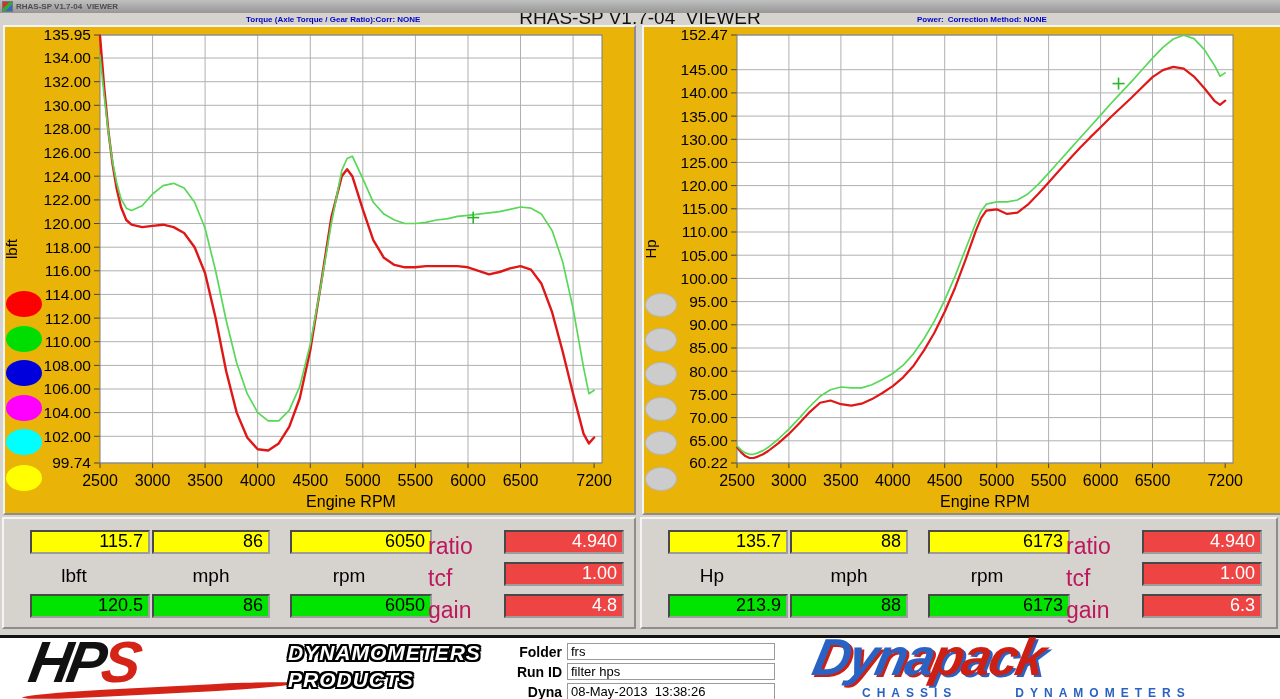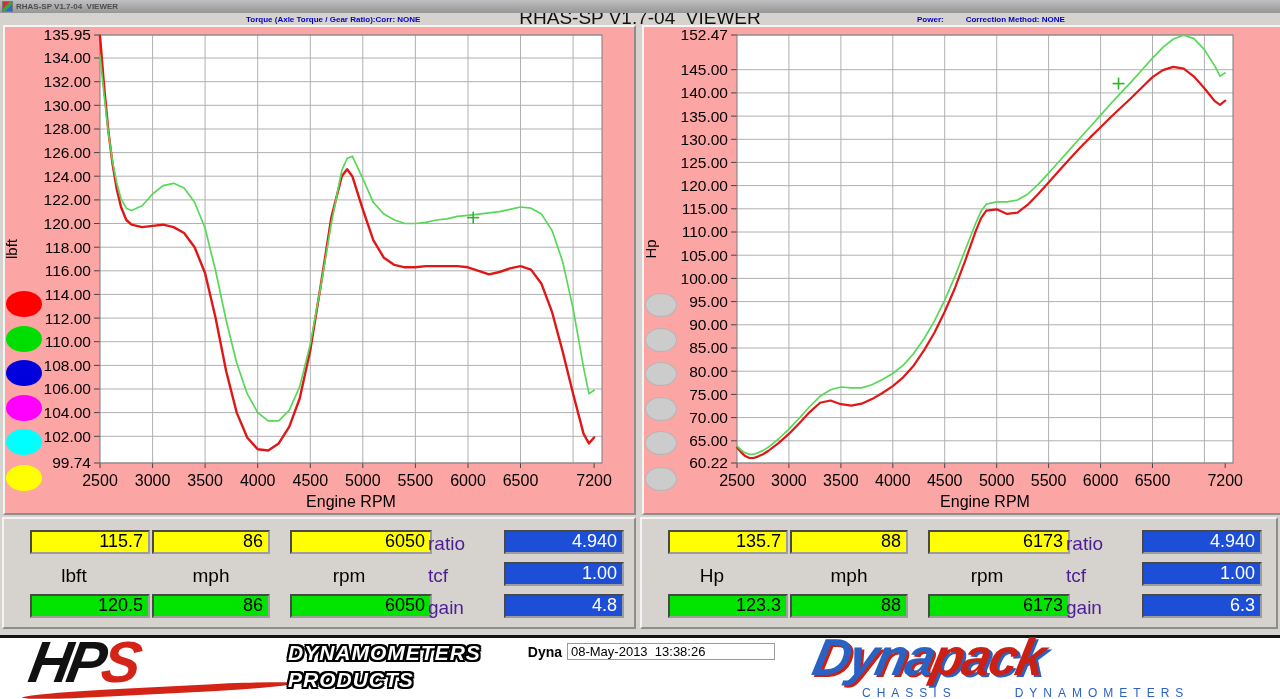--- a/index.html
+++ b/index.html
@@ -11,48 +11,48 @@
     background:linear-gradient(#c0c0c0,#969696);display:flex;align-items:center;gap:3px;
     padding-left:2px;box-sizing:border-box;z-index:5}
   .ticon{width:9px;height:9px;flex:0 0 9px;
     background:linear-gradient(135deg,#c33 0 35%,#3a3 35% 65%,#36c 65%);border:1px solid #777}
   .ttext{font-size:8px;font-weight:bold;color:#4d4d4d;white-space:pre}
   .main-title{position:absolute;top:7px;left:0;width:100%;text-align:center;
     font-size:19px;color:#101010;white-space:pre;z-index:0}
   .hdr-blue{position:absolute;top:15px;font-size:8px;font-weight:bold;color:#0000cc;
     z-index:4;white-space:pre;display:flex}
   #hdr-torque{left:246px;}
-  #hdr-power{left:917px;gap:22px}
+  #hdr-power{left:917px;gap:4px}
 
   
-  .chart-panel{position:absolute;top:25px;height:490px;background:#fca5a5;z-index:1;
+  .chart-panel{position:absolute;top:25px;height:490px;background:#eab308;z-index:1;
     border:2px solid;border-color:#f4f4f4 #8d8d8d #8d8d8d #f4f4f4;box-sizing:border-box}
   #panel-torque{left:3px;width:633px}
   #panel-power{left:642px;width:766px}
   svg.chart{position:absolute;left:0;top:0}
   svg.chart text{font-family:"Liberation Sans",sans-serif}
   .channel-btn{position:absolute;border-radius:50%;z-index:2}
   .channel-btn.gray{border:1px solid #b5b5b5}
 
   
   .readout{position:absolute;top:517px;height:112px;background:#d6d3ce;
     border:2px solid;border-color:#f4f4f4 #8d8d8d #8d8d8d #f4f4f4;box-sizing:border-box}
   #readout-torque{left:2px;width:634px}
   #readout-power{left:640px;width:638px}
   .field{position:absolute;height:24px;border:2px inset #9d9d9d;box-sizing:border-box;
     font-size:18px;line-height:19px;text-align:right;padding-right:5px;white-space:pre}
   .f-yellow{background:#ffff00}
   .f-green{background:#00e400}
-  .f-blue{background:#1d4ed8;color:#fff}
+  .f-blue{background:#ef4444;color:#fff}
   .c1{left:26px;width:120px}.c2{left:148px;width:118px}.c3{left:286px;width:142px}
   .cparam{left:500px;width:120px}
   .r1{top:11px}.r2{top:43px}.r3{top:75px}
   .unit-label{position:absolute;top:46px;font-size:19px;text-align:center}
   .u1{left:10px;width:120px}.u2{left:148px;width:118px}.u3{left:286px;width:118px}
-  .param-label{position:absolute;left:424px;width:72px;font-size:19px;color:#4c1d95}
+  .param-label{position:absolute;left:424px;width:72px;font-size:23px;color:#be185d}
   .p1{top:14px}.p2{top:46px}.p3{top:78px}
 
   
   .footer{position:absolute;top:635px;left:0;width:1280px;height:64px;background:#ffffff;
     border-top:3px solid #141414;box-sizing:border-box;z-index:3}
   .hps-wrap{position:absolute;left:8px;top:0;width:470px;height:60px}
   .hps-word{position:absolute;left:22px;top:-10px;font-size:58px;font-weight:bold;
     font-style:italic;transform:skewX(-10deg);letter-spacing:-4px;color:#111}
   .hps-word .s-red{color:#d42418}
   .hps-swoosh{position:absolute;left:14px;top:49px;width:272px;height:7px;background:#d42418;
@@ -65,21 +65,21 @@
   .run-fields{position:absolute;left:494px;top:5px}
   .frow{display:flex;align-items:center;margin-bottom:3px}
   .flabel{width:68px;text-align:right;font-weight:bold;font-size:14px;margin-right:5px}
   .finput{width:200px;height:15px;font-size:13px;border:1px solid #9a9a9a;background:#fff;
     padding:0 3px;font-family:"Liberation Sans",sans-serif}
   .dyn-wrap{position:absolute;left:812px;top:0;width:462px;height:62px}
   .dyn-word{position:absolute;left:2px;top:-11px;font-size:52px;font-weight:bold;
     font-style:italic;transform:skewX(-12deg);letter-spacing:-2px;white-space:nowrap}
   .dyn-blue{color:#2a62c4;text-shadow:3px 2px 0 #cc2014}
   .dyn-red{color:#cc2014;text-shadow:3px 2px 0 #2a62c4}
-  .dyn-sub{position:absolute;top:48px;left:50px;font-size:12px;font-weight:normal;
+  .dyn-sub{position:absolute;top:48px;left:50px;font-size:12px;font-weight:bold;
     color:#2a62c4;letter-spacing:6px;white-space:nowrap}
   .dyn-sub .gap{display:inline-block;width:58px}
 </style>
 </head>
 <body>
 
 <div class="titlebar">
   <span class="ticon"></span>
   <span class="ttext">RHAS-SP V1.7-04  VIEWER</span>
 </div>
@@ -326,41 +326,49 @@
   <div class="field f-blue cparam r3">4.8</div>
 </div>
 
 <div class="readout" id="readout-power">
   <div class="field f-yellow c1 r1">135.7</div>
   <div class="field f-yellow c2 r1">88</div>
   <div class="field f-yellow c3 r1">6173</div>
   <div class="unit-label u1">Hp</div>
   <div class="unit-label u2">mph</div>
   <div class="unit-label u3">rpm</div>
-  <div class="field f-green c1 r3">123.3</div>
+  <div class="field f-green c1 r3">213.9</div>
   <div class="field f-green c2 r3">88</div>
   <div class="field f-green c3 r3">6173</div>
   <div class="param-label p1">ratio</div>
   <div class="param-label p2">tcf</div>
   <div class="param-label p3">gain</div>
   <div class="field f-blue cparam r1">4.940</div>
   <div class="field f-blue cparam r2">1.00</div>
   <div class="field f-blue cparam r3">6.3</div>
 </div>
 
 <div class="footer">
   <div class="hps-wrap">
     <div class="hps-word"><span>HP</span><span class="s-red">S</span></div>
     <div class="hps-swoosh"></div>
     <div class="hps-sub l1">DYNAMOMETERS</div>
     <div class="hps-sub l2">PRODUCTS</div>
   </div>
 
   <div class="run-fields">
     <div class="frow">
+      <span class="flabel">Folder</span>
+      <input class="finput" value="frs" style="">
+    </div>
+    <div class="frow">
+      <span class="flabel">Run ID</span>
+      <input class="finput" value="filter hps" style="">
+    </div>
+    <div class="frow">
       <span class="flabel">Dyna</span>
       <input class="finput" value="08-May-2013  13:38:26" style="">
     </div>
   </div>
 
   <div class="dyn-wrap">
     <div class="dyn-word"><span class="dyn-blue">Dyna</span><span class="dyn-red">pack</span></div>
     <div class="dyn-sub"><span>CHASSIS</span><span class="gap"></span><span>DYNAMOMETERS</span></div>
   </div>
 </div>

